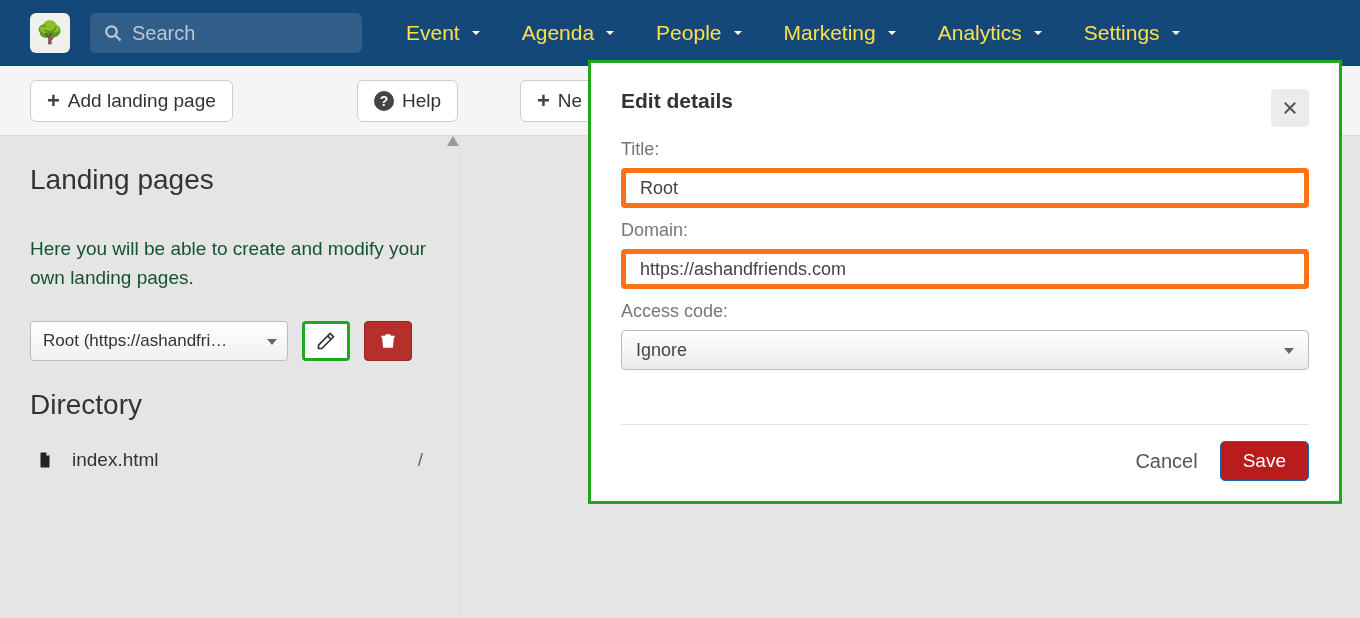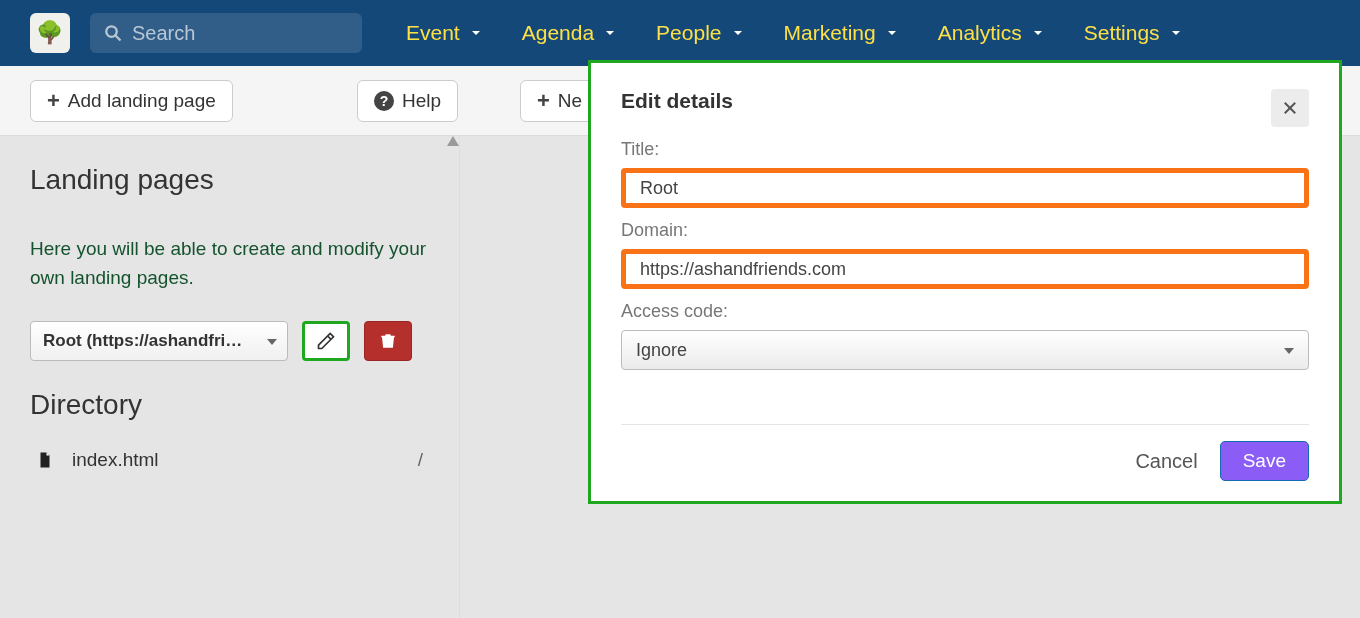--- a/index.html
+++ b/index.html
@@ -24,21 +24,21 @@
 .btn .q { width:20px; height:20px; border-radius:50%; background:#444; color:#fff; font-size:14px; font-weight:bold; display:flex; align-items:center; justify-content:center; }
 
 
 .main { display:flex; height: calc(618px - 66px - 70px); }
 .left { width:460px; border-right:1px solid #ddd; padding: 28px 30px; position:relative; }
 .left-scroll-hint { position:absolute; right:0; top:0; width:10px; height:16px; }
 .left-scroll-hint:before { content:''; position:absolute; top:0; right:0; border-left:6px solid transparent; border-right:6px solid transparent; border-bottom:10px solid #999; }
 .h1 { font-size:28px; font-weight:400; color:#333; margin-bottom:38px; }
 .desc { font-size:19px; color:#14532d; line-height:1.55; margin-bottom:28px; }
 .row-controls { display:flex; gap:14px; align-items:center; margin-bottom:28px; }
-.sel { width:258px; height:40px; border:1px solid #bbb; border-radius:4px; background:linear-gradient(#fff,#f0f0f0); padding:0 26px 0 12px; font-size:17px; color:#333; position:relative; display:flex; align-items:center; overflow:hidden; white-space:nowrap; text-overflow:ellipsis;font-weight:bold; }
+.sel { width:258px; height:40px; border:1px solid #bbb; border-radius:4px; background:linear-gradient(#fff,#f0f0f0); padding:0 26px 0 12px; font-size:17px; color:#333; position:relative; display:flex; align-items:center; overflow:hidden; white-space:nowrap; text-overflow:ellipsis; }
 .sel:after { content:''; position:absolute; right:10px; top:17px; border-left:5px solid transparent; border-right:5px solid transparent; border-top:6px solid #666; }
 .iconbtn { width:48px; height:40px; border-radius:4px; display:flex; align-items:center; justify-content:center; cursor:pointer; }
 .iconbtn.edit { border:3px solid #1fa81f; background:#fff; }
 .iconbtn.del { background:#b52f2d; border:1px solid #9a2725; }
 .h2 { font-size:28px; font-weight:400; color:#333; margin-bottom:18px; }
 .filerow { display:flex; align-items:center; gap:18px; padding:10px 6px; font-size:19px; }
 .filerow .slash { margin-left:auto; color:#666; }
 
 
 .dim { position:absolute; left:0; top:66px; width:1360px; height:552px; background:rgba(200,200,200,0.35); pointer-events:none; }
@@ -48,21 +48,21 @@
 .modal-head { display:flex; align-items:flex-start; justify-content:space-between; margin-bottom:10px; }
 .modal-title { font-size:21px; font-weight:600; color:#333; }
 .closebtn { width:38px; height:38px; background:#ececec; border-radius:4px; display:flex; align-items:center; justify-content:center; cursor:pointer; }
 .lbl { font-size:18px; color:#777; margin-top:12px; margin-bottom:8px; }
 .txt { width:100%; height:40px; border:5px solid #f97316; border-radius:4px; padding:0 14px; font-size:18px; color:#444; }
 .ddl { width:100%; height:40px; border:1px solid #bbb; border-radius:4px; background:linear-gradient(#fff,#ebebeb); padding:0 14px; font-size:18px; color:#444; position:relative; display:flex; align-items:center; }
 .ddl:after { content:''; position:absolute; right:14px; top:17px; border-left:5px solid transparent; border-right:5px solid transparent; border-top:6px solid #666; }
 .hr { border:none; border-top:1px solid #e4e4e4; margin-top:54px; margin-bottom:16px; }
 .modal-foot { display:flex; justify-content:flex-end; gap:22px; align-items:center; }
 .link { font-size:20px; color:#555; cursor:pointer; }
-.primary { background:#8b5cf6; color:#fff; border:1px solid #156bb1; border-radius:5px; height:40px; padding:0 22px; font-size:19px; cursor:pointer; }
+.primary { background:#b91c1c; color:#fff; border:1px solid #156bb1; border-radius:5px; height:40px; padding:0 22px; font-size:19px; cursor:pointer; }
 
 svg { display:block; }
 </style>
 </head>
 <body>
 
 <div class="topnav">
   <div class="logo">🌳</div>
   <div class="searchwrap">
     <span>

